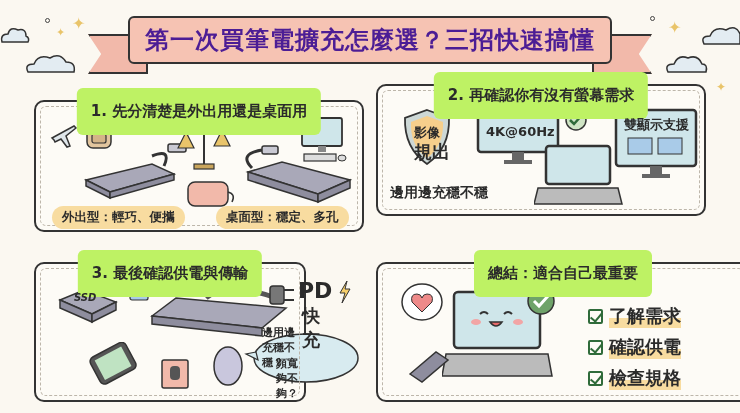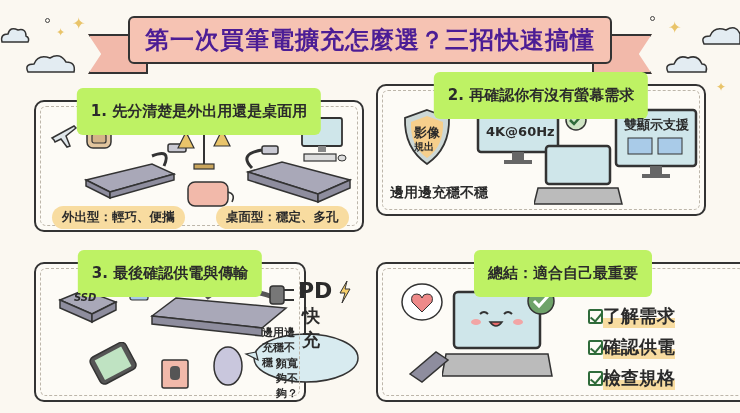--- a/index.html
+++ b/index.html
@@ -41,21 +41,21 @@
   .pill {
     position: absolute; background: #f8dca0; border-radius: 12px;
     padding: 3px 10px; font-size: 12.5px; font-weight: bold; z-index: 2;
   }
   .lbl { position: absolute; font-weight: bold; z-index: 2; }
   .cloud { position: absolute; }
   .spark { position: absolute; color: #e9c46a; font-size: 14px; }
   .dot { position: absolute; width: 5px; height: 5px; border: 1.5px solid #444; border-radius: 50%; }
   svg { display: block; }
   .check-list { position: absolute; z-index: 2; }
-  .check-item { display: flex; align-items: center; font-size: 18px; font-weight: bold; margin-bottom: 7px; }
+  .check-item { display: flex; align-items: center; gap: 6px; font-size: 18px; font-weight: bold; margin-bottom: 7px; }
   .cbox { width: 15px; height: 15px; border: 2px solid #2f6b3a; border-radius: 2px; position: relative; }
   .cbox::after { content: ""; position: absolute; left: 3px; top: -1px; width: 5px; height: 10px; border: solid #2f6b3a; border-width: 0 2.5px 2.5px 0; transform: rotate(40deg); }
   .check-text { background: linear-gradient(transparent 60%, #f8dca0 60%); }
 </style>
 </head>
 <body>
 
 <svg class="cloud" style="left:0;top:22px" width="30" height="24">
     <path d="M2 20 Q0 12 8 12 Q10 4 18 8 Q26 6 26 14 Q30 16 28 20 Z" fill="#e3ecf2" stroke="#333" stroke-width="1.5"></path>
   </svg>
@@ -123,21 +123,21 @@
   <div class="pill" style="left:16px;top:104px">外出型：輕巧、便攜</div>
 </div>
 
 <div class="panel" style="left:376px;top:84px;width:330px;height:132px">
   <div class="panel-title">2. 再確認你有沒有螢幕需求</div>
   <svg class="abs" style="left:24px;top:22px" width="50" height="58">
       <path d="M25 2 L47 10 Q48 40 25 56 Q2 40 3 10 Z" fill="#cdd8d6" stroke="#333" stroke-width="1.8"></path>
       <path d="M25 8 L41 14 Q42 38 25 50 Q8 38 9 14 Z" fill="#f6cf8c"></path>
     </svg>
   <div class="lbl" style="left:36px;top:38px;font-size:13px">影像</div>
-  <div class="lbl" style="left:36px;top:54px;font-size:10px">規出</div>
+  <div class="lbl" style="left:36px;top:54px;font-size:18px">規出</div>
   <div class="lbl" style="left:12px;top:98px;font-size:14px">邊用邊充穩不穩</div>
   <svg class="abs" style="left:98px;top:18px" width="86" height="66">
       <rect x="2" y="2" width="80" height="46" rx="3" fill="#cfe6ea" stroke="#333" stroke-width="2.5"></rect>
       <rect x="36" y="48" width="12" height="8" fill="#666"></rect>
       <rect x="28" y="56" width="28" height="4" fill="#666"></rect>
     </svg>
   <div class="lbl" style="left:108px;top:38px;font-size:13px">4K@60Hz</div>
   <svg class="abs" style="left:186px;top:22px" width="24" height="24">
       <circle cx="12" cy="12" r="10" fill="#cfe4c4" stroke="#333" stroke-width="1.5"></circle>
       <path d="M6 12 L10 16 L18 7" fill="none" stroke="#2f6b3a" stroke-width="2.5"></path>

